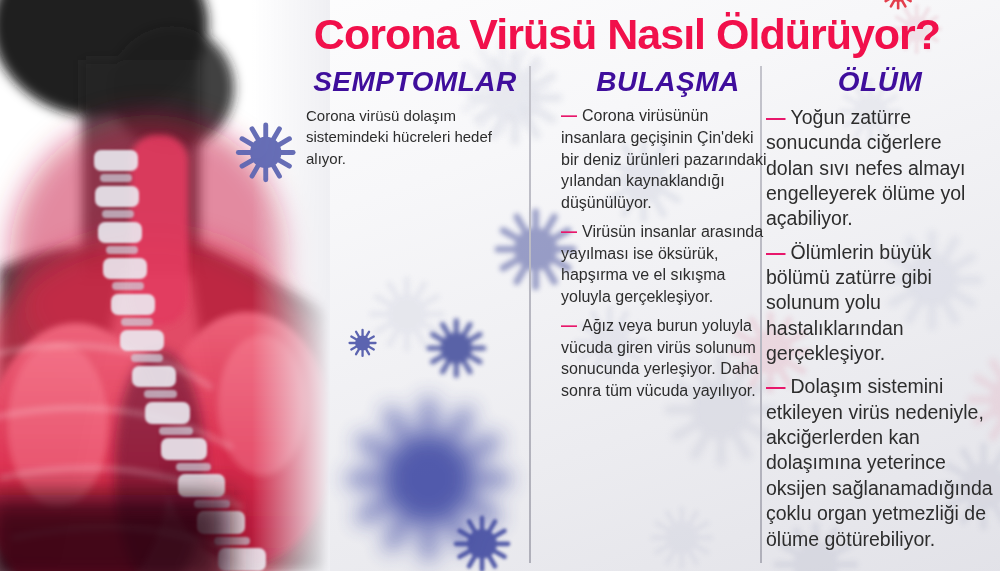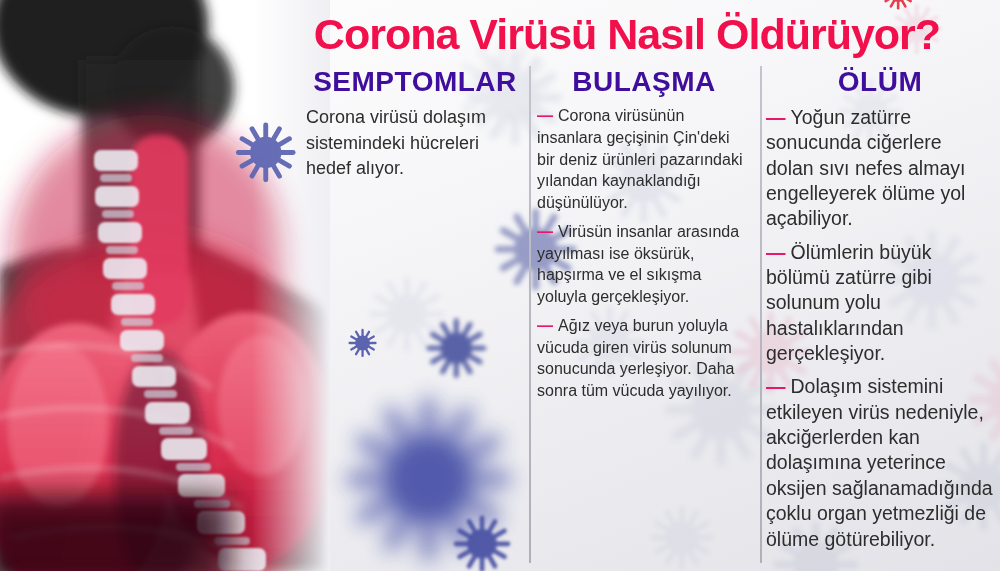--- a/index.html
+++ b/index.html
@@ -16,27 +16,27 @@
   .anatomy-wrap{position:absolute;left:0;top:0;width:330px;height:571px;z-index:1;}
   
   .title{
     position:absolute;left:262px;top:10px;width:730px;height:52px;z-index:3;
     text-align:center;font-size:43px;font-weight:bold;letter-spacing:-1px;
     color:var(--c-title,#F1104B);
   }
   
   .col{position:absolute;top:66px;z-index:3;color:var(--c-text,#2d2d2d);}
   .col-symptoms{left:306px;width:218px;}
-  .col-transmission{left:537px;width:214px;}
+  .col-transmission{left:561px;width:214px;}
   .col-death{left:766px;width:228px;}
   .col-header{
     text-align:center;font-size:28px;font-weight:bold;letter-spacing:.5px;
-    color:var(--c-heading,#3F0E9C);margin-bottom:7px;
-  }
-  .intro{font-size:18px;line-height:1.42;}
+    color:var(--c-heading,#3F0E9C);margin-bottom:7px;font-style:italic;
+  }
+  .intro{font-size:15px;line-height:1.42;}
   .para{font-size:16px;line-height:1.36;margin:0 0 7px 0;}
   .col-death .para{font-size:19.5px;line-height:1.3;margin-bottom:8px;}
   .dash{color:var(--c-bullet,#E8176B);font-weight:bold;margin-right:5px;}
   
   .sym-box{
     margin-top:10px;background:var(--c-highlight,#F6E9A6);
     border-radius:16px;padding:10px 12px 12px 12px;width:196px;
   }
   .sym-item{font-size:22.5px;font-weight:bold;color:#141414;line-height:1.24;padding:1.5px 0;}
   .sym-item .dash{margin-right:9px;}

